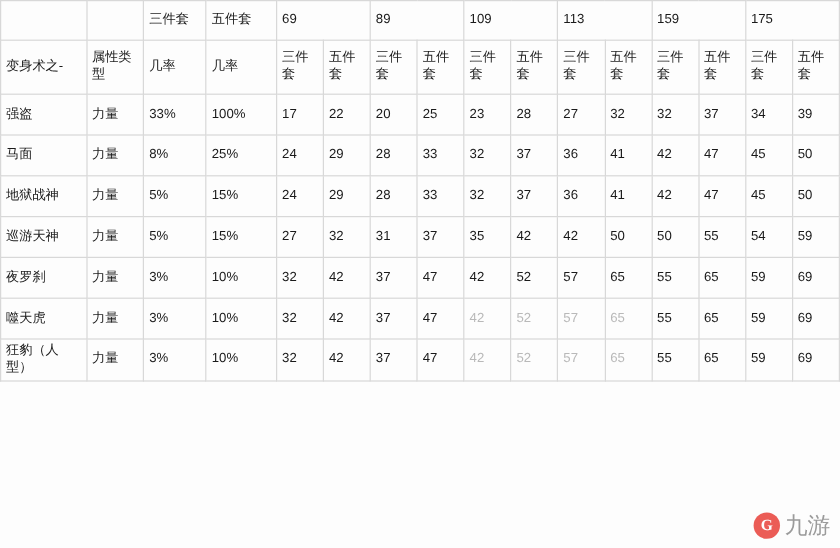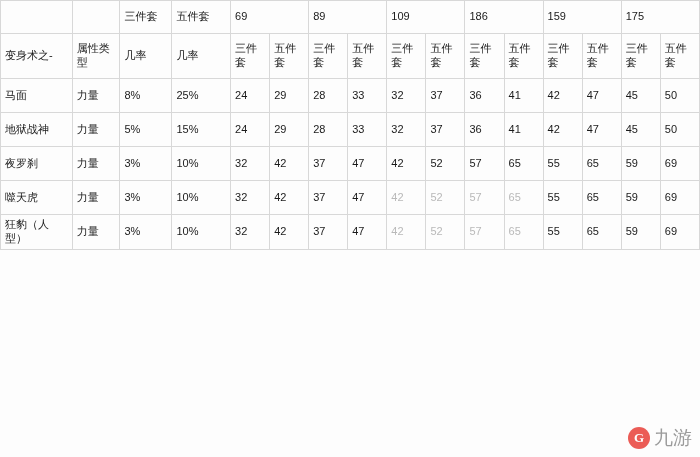--- a/index.html
+++ b/index.html
@@ -111,21 +111,21 @@
     </colgroup>
     <tbody>
       <tr class="hdr-top">
         <td class="empty"></td>
         <td class="empty"></td>
         <td class="lvl">三件套</td>
         <td class="lvl">五件套</td>
         <td class="lvl" colspan="2">69</td>
         <td class="lvl" colspan="2">89</td>
         <td class="lvl" colspan="2">109</td>
-        <td class="lvl" colspan="2">186</td>
+        <td class="lvl" colspan="2">113</td>
         <td class="lvl" colspan="2">159</td>
         <td class="lvl" colspan="2">175</td>
       </tr>
       <tr class="hdr-sub">
         <td>变身术之-</td>
         <td>属性类型</td>
         <td>几率</td>
         <td>几率</td>
         <td>三件套</td>
         <td>五件套</td>
@@ -136,20 +136,38 @@
         <td>三件套</td>
         <td>五件套</td>
         <td>三件套</td>
         <td>五件套</td>
         <td>三件套</td>
         <td>五件套</td>
       </tr>
     </tbody>
     <tbody id="rows-body">
         <tr class="body-row">
+          <td>强盗</td>
+          <td>力量</td>
+          <td>33%</td>
+          <td>100%</td>
+          <td>17</td>
+          <td>22</td>
+          <td>20</td>
+          <td>25</td>
+          <td>23</td>
+          <td>28</td>
+          <td>27</td>
+          <td>32</td>
+          <td>32</td>
+          <td>37</td>
+          <td>34</td>
+          <td>39</td>
+        </tr>
+        <tr class="body-row">
           <td>马面</td>
           <td>力量</td>
           <td>8%</td>
           <td>25%</td>
           <td>24</td>
           <td>29</td>
           <td>28</td>
           <td>33</td>
           <td>32</td>
           <td>37</td>
@@ -170,20 +188,38 @@
           <td>28</td>
           <td>33</td>
           <td>32</td>
           <td>37</td>
           <td>36</td>
           <td>41</td>
           <td>42</td>
           <td>47</td>
           <td>45</td>
           <td>50</td>
+        </tr>
+        <tr class="body-row">
+          <td>巡游天神</td>
+          <td>力量</td>
+          <td>5%</td>
+          <td>15%</td>
+          <td>27</td>
+          <td>32</td>
+          <td>31</td>
+          <td>37</td>
+          <td>35</td>
+          <td>42</td>
+          <td>42</td>
+          <td>50</td>
+          <td>50</td>
+          <td>55</td>
+          <td>54</td>
+          <td>59</td>
         </tr>
         <tr class="body-row">
           <td>夜罗刹</td>
           <td>力量</td>
           <td>3%</td>
           <td>10%</td>
           <td>32</td>
           <td>42</td>
           <td>37</td>
           <td>47</td>

